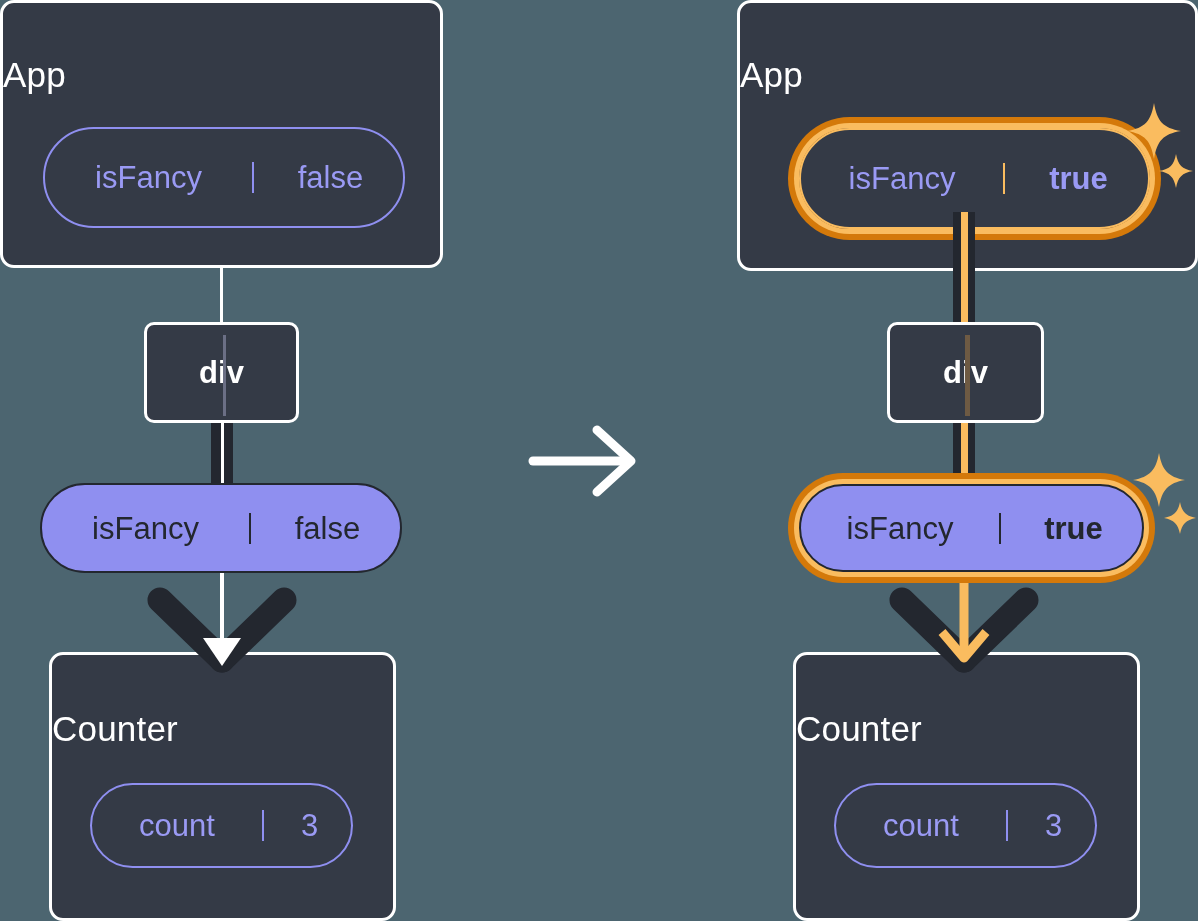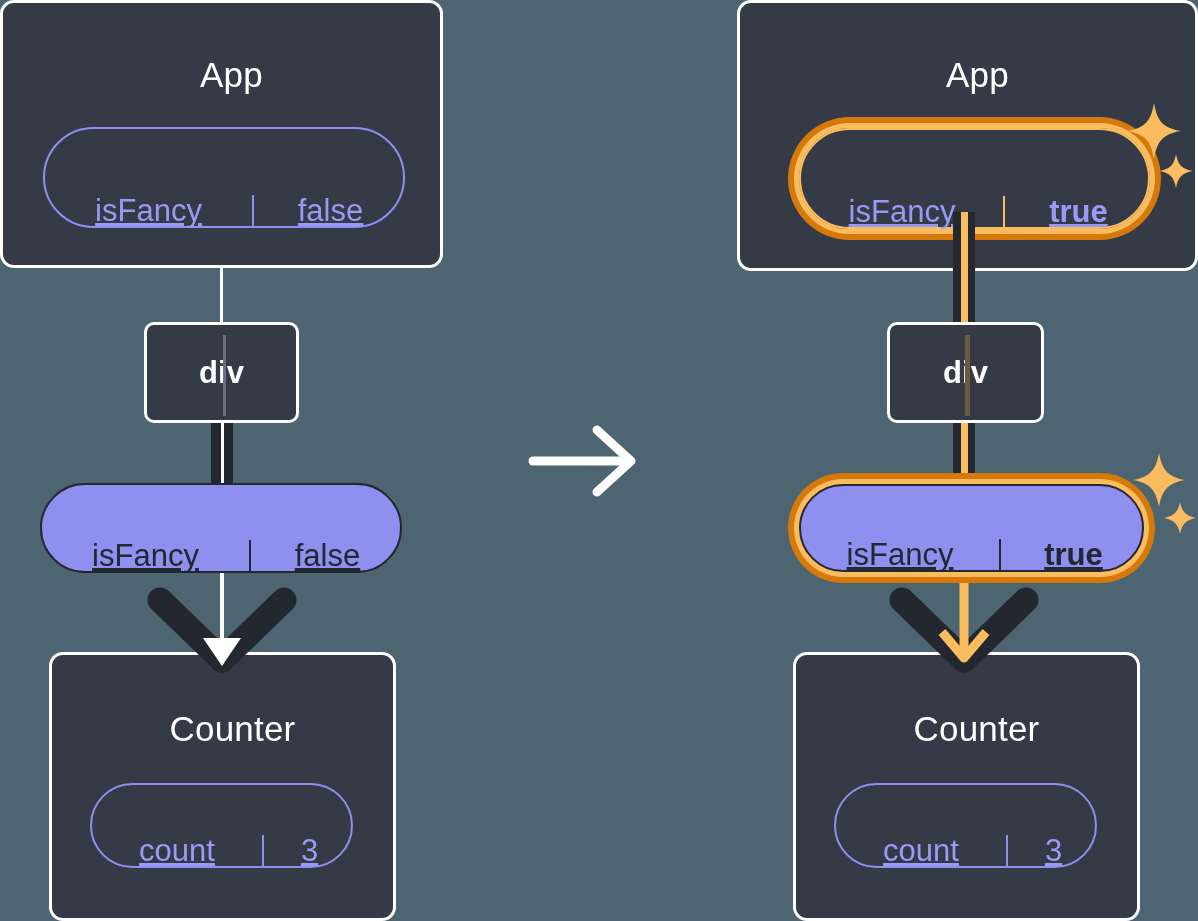--- a/index.html
+++ b/index.html
@@ -30,26 +30,25 @@
     background: #343a46;
     border: 3px solid #ffffff;
     border-radius: 14px;
     z-index: 5;
   }
 
   .panel-title {
     position: absolute;
     left: 0;
     right: 0;
-    text-align: center;
+    text-align: left;
     color: #ffffff;
     font-size: 35px;
     font-weight: 400;
     letter-spacing: .2px;
-    padding-left: 20px;
   }
 
   .mini-box {
     position: absolute;
     background: #343a46;
     border: 3px solid #ffffff;
     border-radius: 10px;
     z-index: 20;
     display: flex;
     align-items: center;
@@ -62,24 +61,23 @@
     font-weight: 700;
     position: relative;
     z-index: 3;
   }
 
   
 
   .pill {
     position: absolute;
     display: flex;
-    align-items: flex-end;
+    align-items: center;
     border-radius: 999px;
     z-index: 25;
-    text-decoration: underline;
   }
 
   .pill-half {
     display: flex;
     align-items: center;
     justify-content: center;
     flex: 0 0 auto;
     font-size: 31px;
     line-height: 1;
   }

